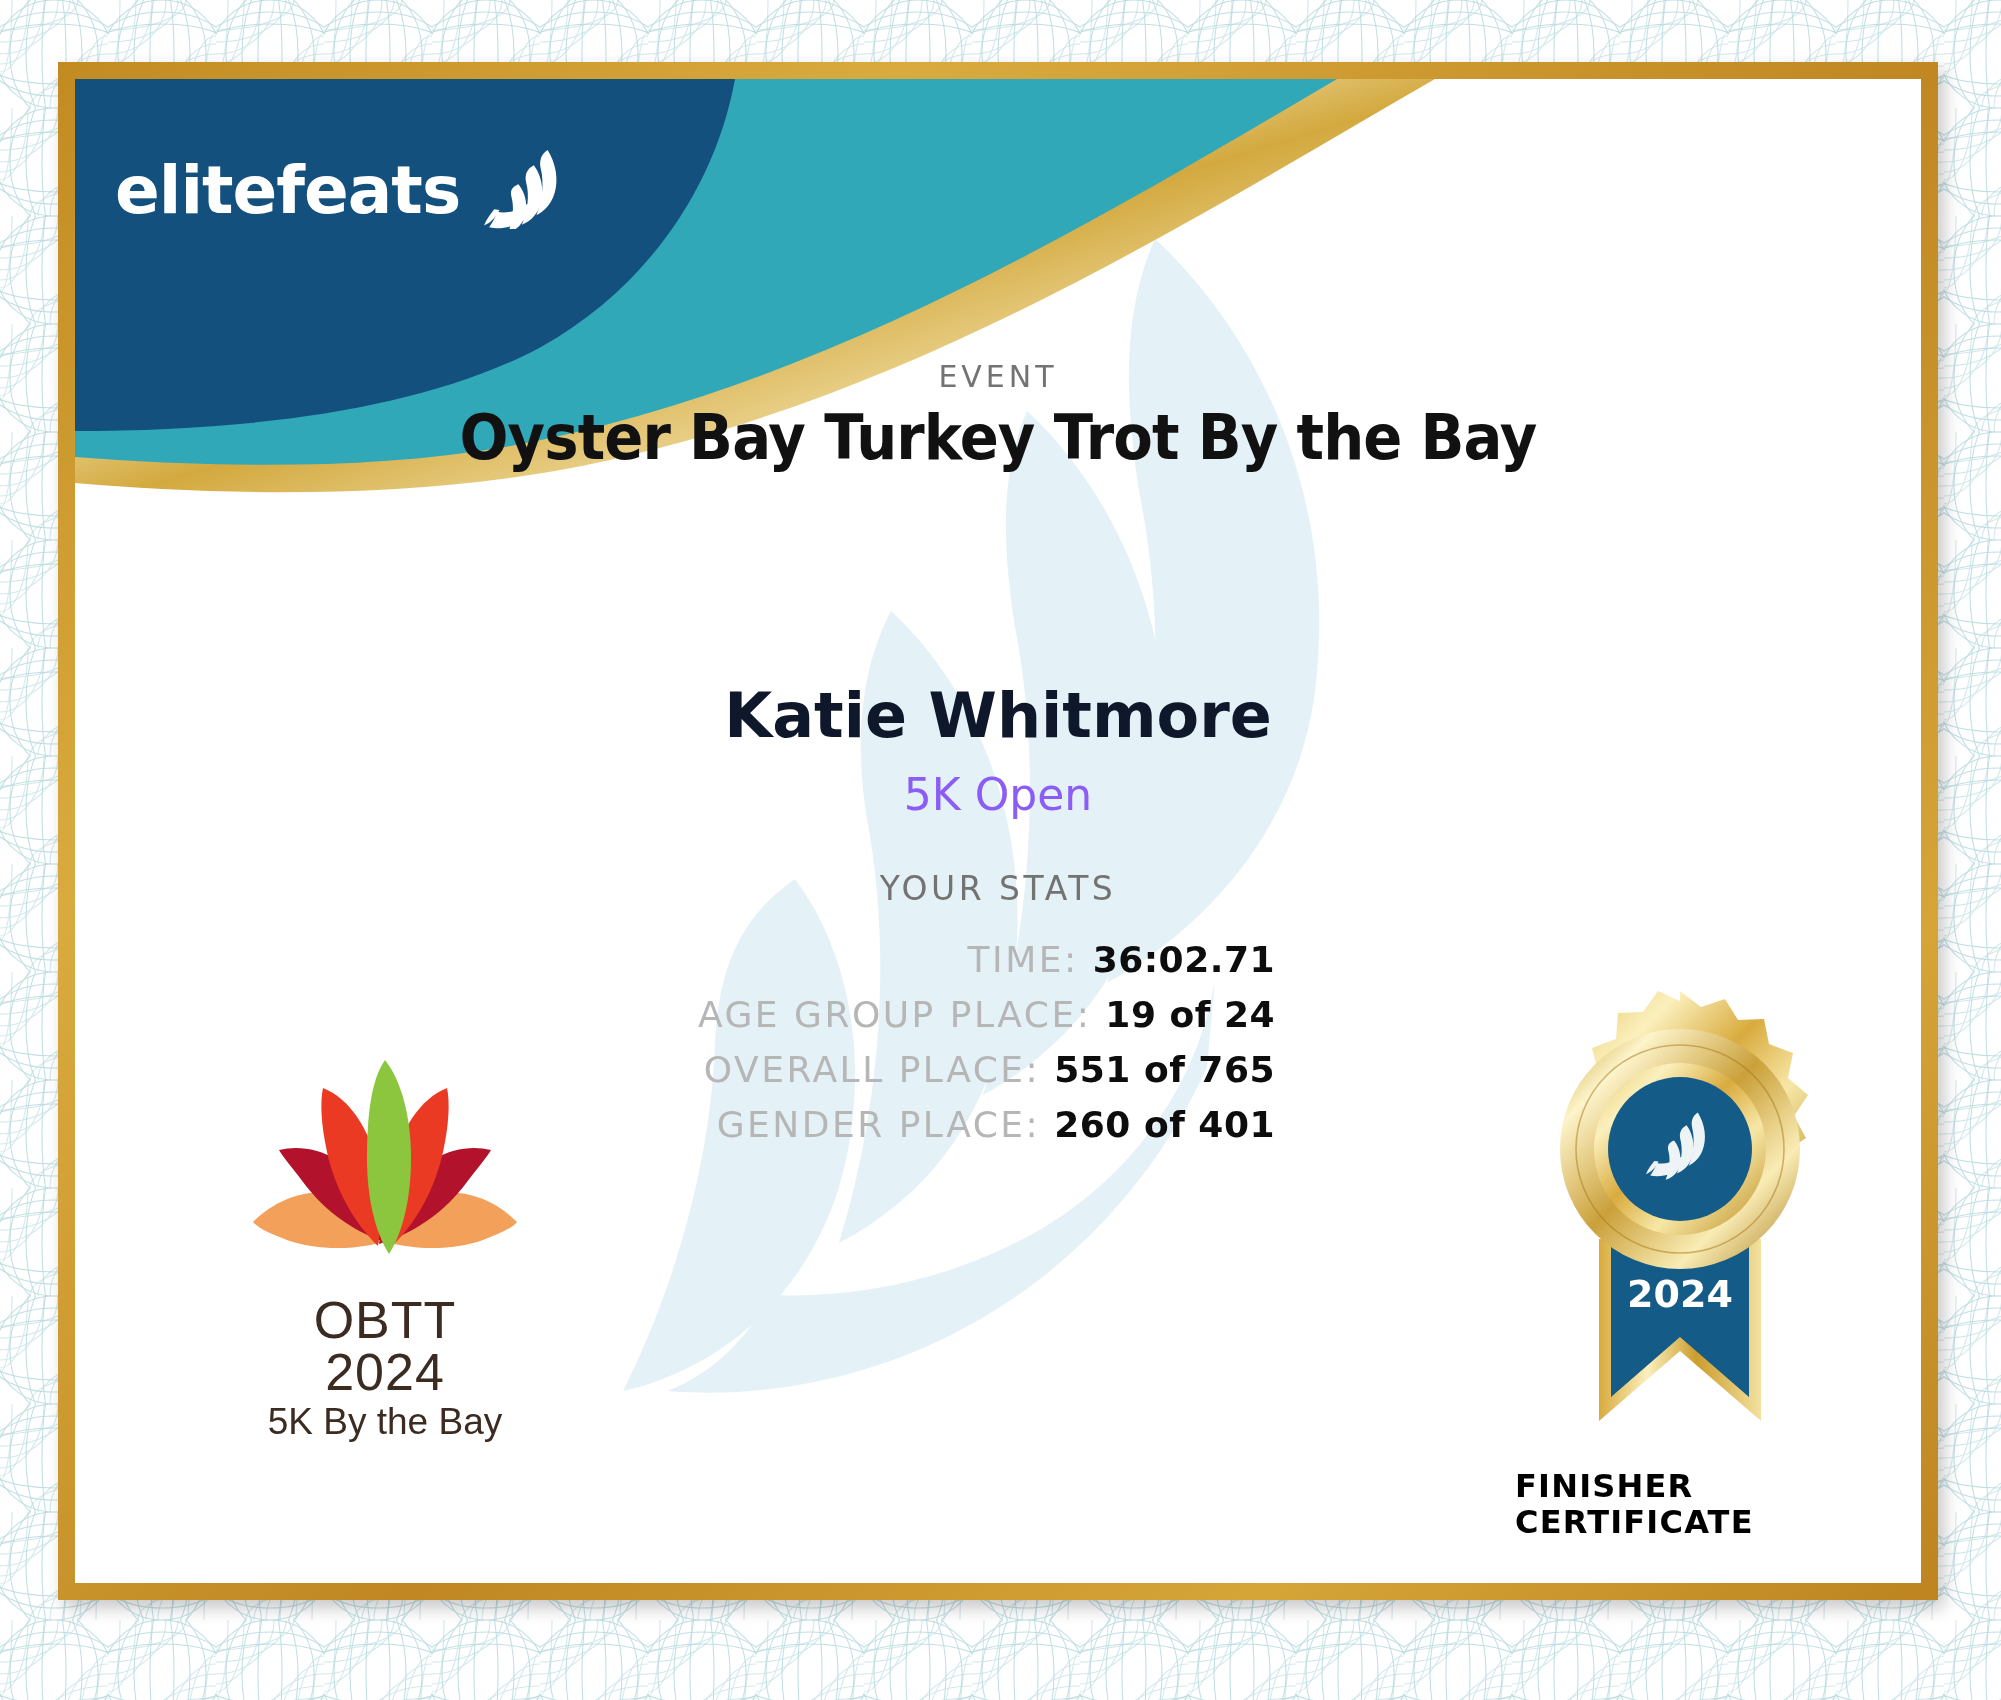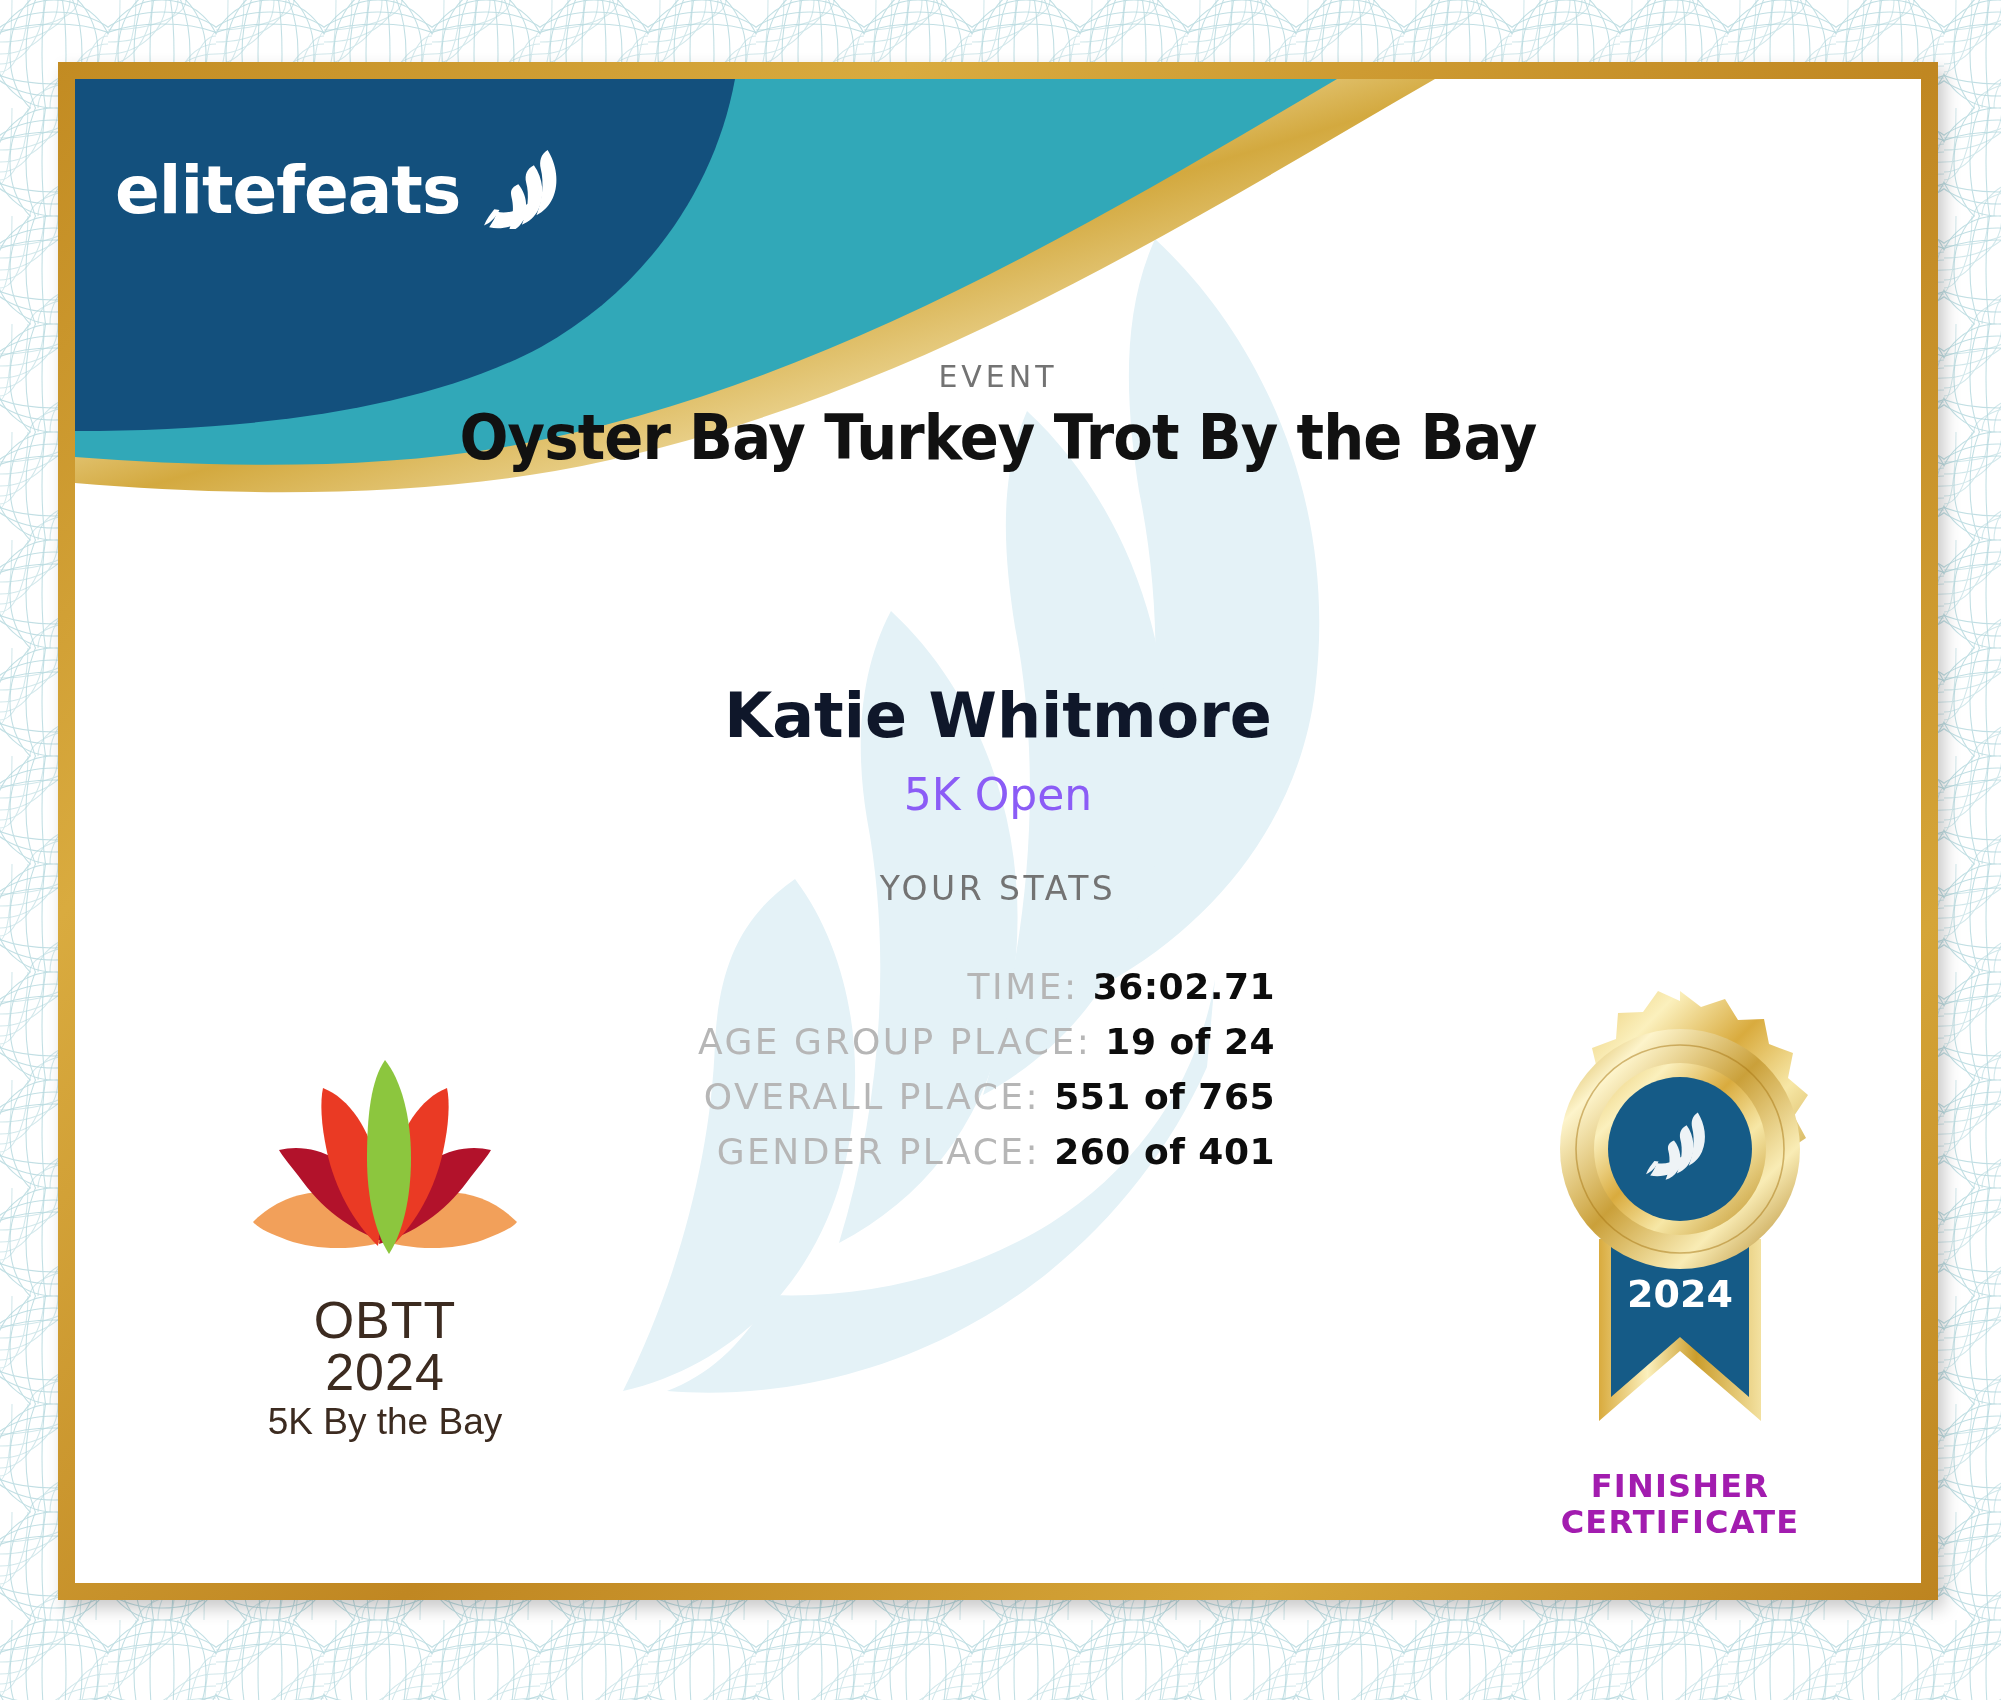--- a/index.html
+++ b/index.html
@@ -95,21 +95,21 @@
     letter-spacing:0px;
   }
   #division{
     position:absolute;top:690px;width:100%;text-align:center;
     color:#8b5cf6;font-size:44px;font-weight:400;
     font-family:"DejaVu Sans", sans-serif;
   }
   #stats-label{top:790px;font-size:33px;letter-spacing:3.5px;}
 
   #stats{
-    position:absolute;top:860px;left:0;width:1200px;margin-top:27px;
+    position:absolute;top:860px;left:0;width:1200px;
   }
   .stat-row{
     display:flex;justify-content:flex-end;align-items:baseline;
     margin-bottom:14px;
     padding-right:0px;
   }
   .stat-key{
     color:#b6b6b6;font-size:36px;letter-spacing:2.5px;
     font-family:"DejaVu Sans", sans-serif;font-weight:400;
   }
@@ -130,22 +130,22 @@
   #obtt-abbr{font-size:52px;letter-spacing:1px;}
   #obtt-year{font-size:52px;letter-spacing:1px;}
   #obtt-tag{font-size:37px;margin-top:5px;}
 
   
   #medal{
     position:absolute;left:1440px;top:910px;width:330px;height:560px;
     z-index:6;
   }
   #medal-caption{
-    position:absolute;left:0;top:480px;width:330px;text-align:center;
-    color:#a21caf;font-weight:700;font-size:32px;line-height:1.12;
+    position:absolute;left:0;top:480px;width:330px;text-align:left;
+    color:#000000;font-weight:700;font-size:32px;line-height:1.12;
     letter-spacing:1.2px;font-family:"DejaVu Sans", sans-serif;
   }
 </style>
 </head>
 <body>
 
 <svg id="guilloche" viewBox="0 0 2001 1700" preserveAspectRatio="none">
   <defs>
     <g id="gl-unit">
       <ellipse cx="0" cy="0" rx="78" ry="30" fill="none" stroke="#9fcdd4" stroke-width="1.1"></ellipse>

